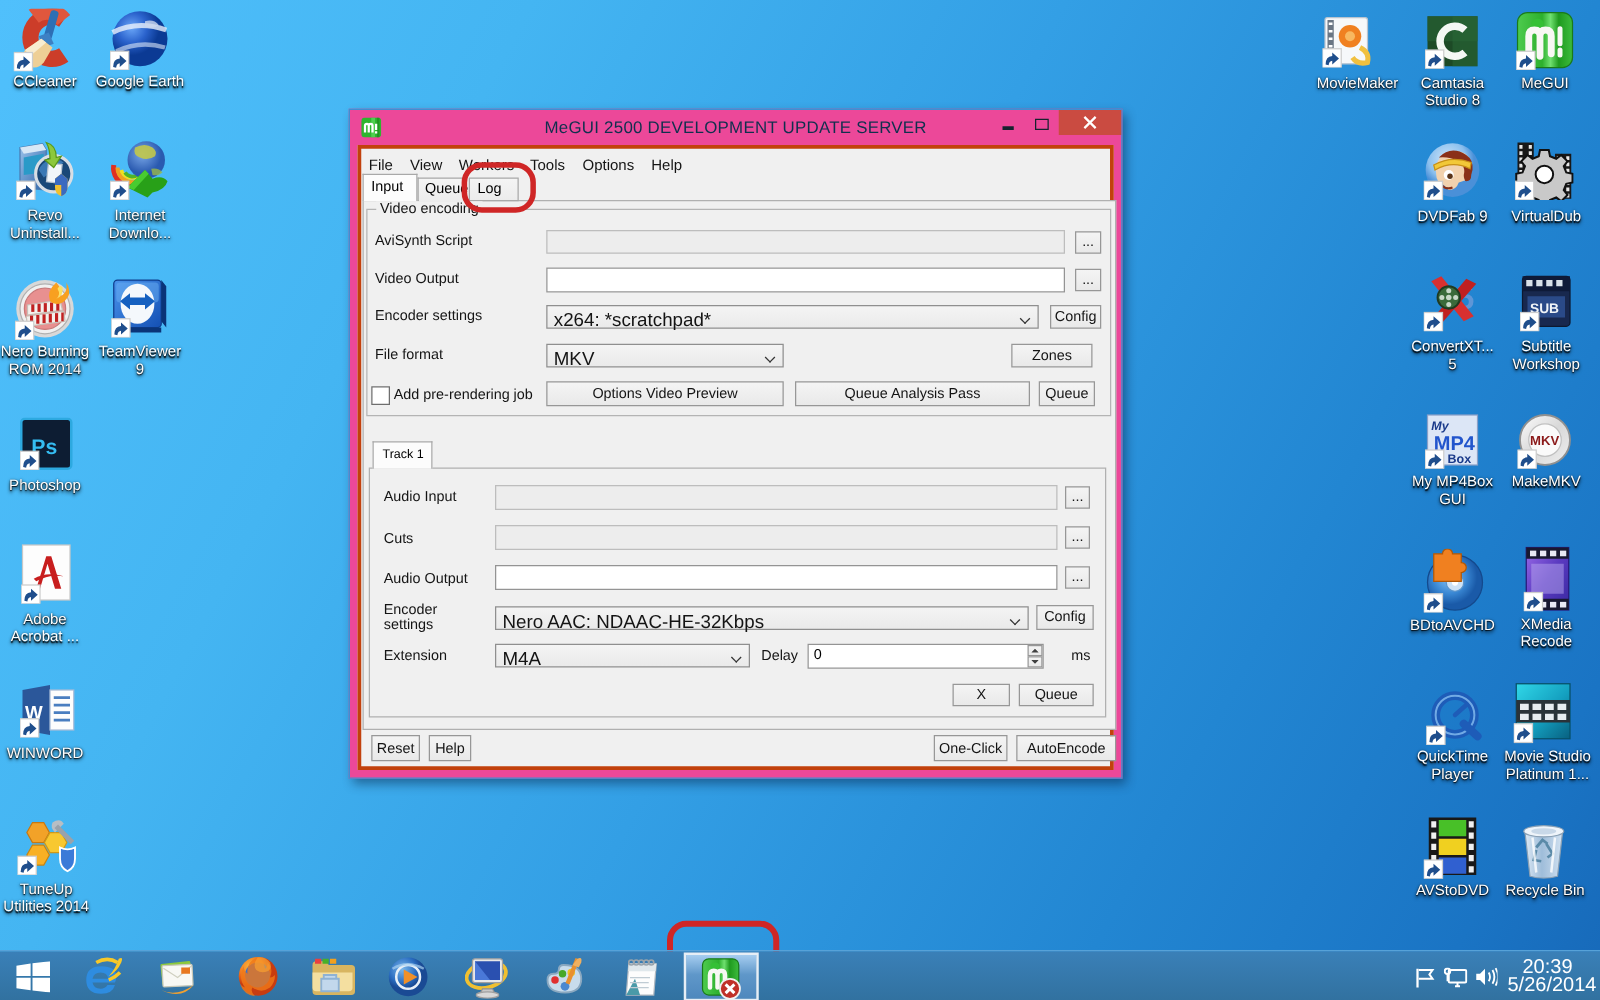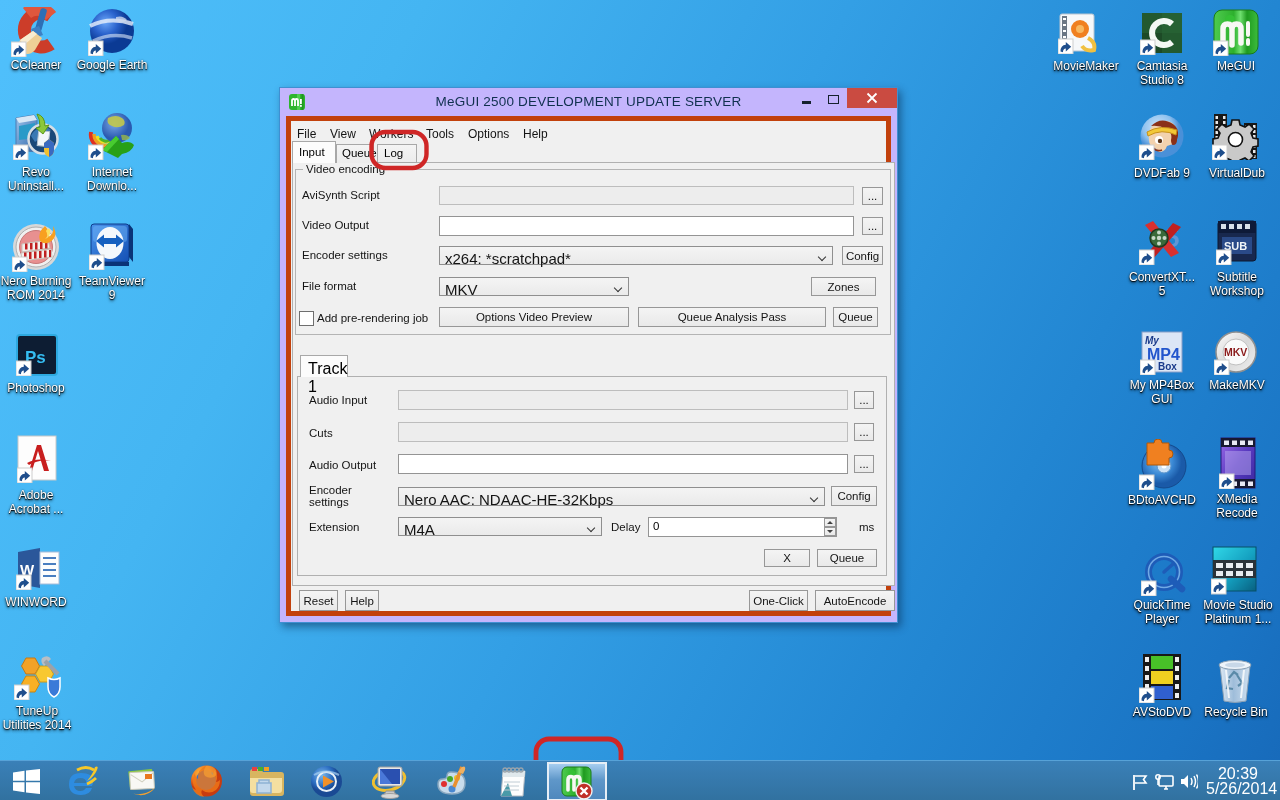--- a/index.html
+++ b/index.html
@@ -5,26 +5,26 @@
 html,body{margin:0;padding:0;}
 body{width:1280px;height:800px;overflow:hidden;position:relative;
  font-family:"Liberation Sans",sans-serif;-webkit-font-smoothing:antialiased;
  background:linear-gradient(118deg,#50c0fc 0%,#44b5f2 25%,#339fe5 50%,#2286d2 75%,#1a74c4 92%,#1769b9 100%);}
 .abs{position:absolute;}
 
 .dlabel{position:absolute;color:#fff;font-size:12px;line-height:13.5px;text-align:center;
  text-shadow:0 1px 1px rgba(0,0,0,.95),0 2px 3px rgba(0,0,0,.75),0 0 2px rgba(0,0,0,.5);white-space:pre-line;}
 
 #win{position:absolute;left:279px;top:87px;width:617px;height:534px;
- background:#c4b5fd;border:1px solid #3f8fd2;
+ background:#ec4899;border:1px solid #3f8fd2;
  box-shadow:3px 4px 8px rgba(0,25,55,.45);}
 #titlebar{position:absolute;left:0;top:0;right:0;height:28px;}
 #title{position:absolute;left:0;right:0;top:6px;text-align:center;font-size:13.5px;color:#10304e;letter-spacing:.2px;}
 #closebtn{position:absolute;right:0px;top:0px;width:50px;height:20px;background:#ca4b41;}
-#client{position:absolute;left:6px;top:28px;right:6px;bottom:6px;background:#f0f0f0;border:5px solid #c2410c;}
+#client{position:absolute;left:6px;top:28px;right:6px;bottom:6px;background:#f0f0f0;border:3px solid #c2410c;}
 
 .lbl{position:absolute;font-size:11.5px;color:#141414;white-space:nowrap;}
 .tbox{position:absolute;background:#fff;border:1px solid #949494;box-sizing:border-box;}
 .tbox.dis{background:#ededed;border-color:#bdbdbd;}
 .btn{position:absolute;background:linear-gradient(#f4f4f4,#e9e9e9);border:1px solid #979797;box-sizing:border-box;
  font-size:11.5px;color:#141414;text-align:center;display:flex;align-items:center;justify-content:center;}
 .combo{position:absolute;background:linear-gradient(#f4f4f4,#eaeaea);border:1px solid #8f8f8f;box-sizing:border-box;
  font-size:15px;color:#141414;}
 .combo span{position:absolute;left:5px;top:3px;}
 .carr{position:absolute;right:6px;top:7px;width:7px;height:7px;}
@@ -586,21 +586,21 @@
         <i class="carr"></i>
       </div>
     <div class="btn" style="left:520px;top:156px;width:65px;height:19px">Zones</div>
     <div class="abs" style="left:8px;top:190px;width:13px;height:13px;background:#fff;border:1px solid #6e6e6e"></div>
     <div class="lbl" style="left:26px;top:191px">Add pre-rendering job</div>
     <div class="btn" style="left:148px;top:186px;width:190px;height:20px">Options Video Preview</div>
     <div class="btn" style="left:347px;top:186px;width:188px;height:20px">Queue Analysis Pass</div>
     <div class="btn" style="left:542px;top:186px;width:45px;height:20px">Queue</div>
 
     <div class="abs" style="left:6px;top:255px;width:588px;height:198px;border:1px solid #b0b0b0"></div>
-    <div class="abs" style="left:9px;top:234px;width:48px;height:22px;background:#fcfcfc;border:1px solid #a8a8a8;border-bottom:none;font-size:16px;padding:4px 0 0 7px;box-sizing:border-box">Track 1</div>
+    <div class="abs" style="left:9px;top:234px;width:48px;height:22px;background:#fcfcfc;border:1px solid #a8a8a8;border-bottom:none;font-size:10px;padding:4px 0 0 7px;box-sizing:border-box">Track 1</div>
 
     <div class="lbl" style="left:18px;top:273px">Audio Input</div>
     <div class="tbox dis" style="left:107px;top:269px;width:450px;height:20px"></div>
     <div class="btn" style="left:563px;top:270px;width:20px;height:18px">...</div>
     <div class="lbl" style="left:18px;top:306px">Cuts</div>
     <div class="tbox dis" style="left:107px;top:301px;width:450px;height:20px"></div>
     <div class="btn" style="left:563px;top:302px;width:20px;height:18px">...</div>
     <div class="lbl" style="left:18px;top:338px">Audio Output</div>
     <div class="tbox" style="left:107px;top:333px;width:450px;height:20px"></div>
     <div class="btn" style="left:563px;top:334px;width:20px;height:18px">...</div>

